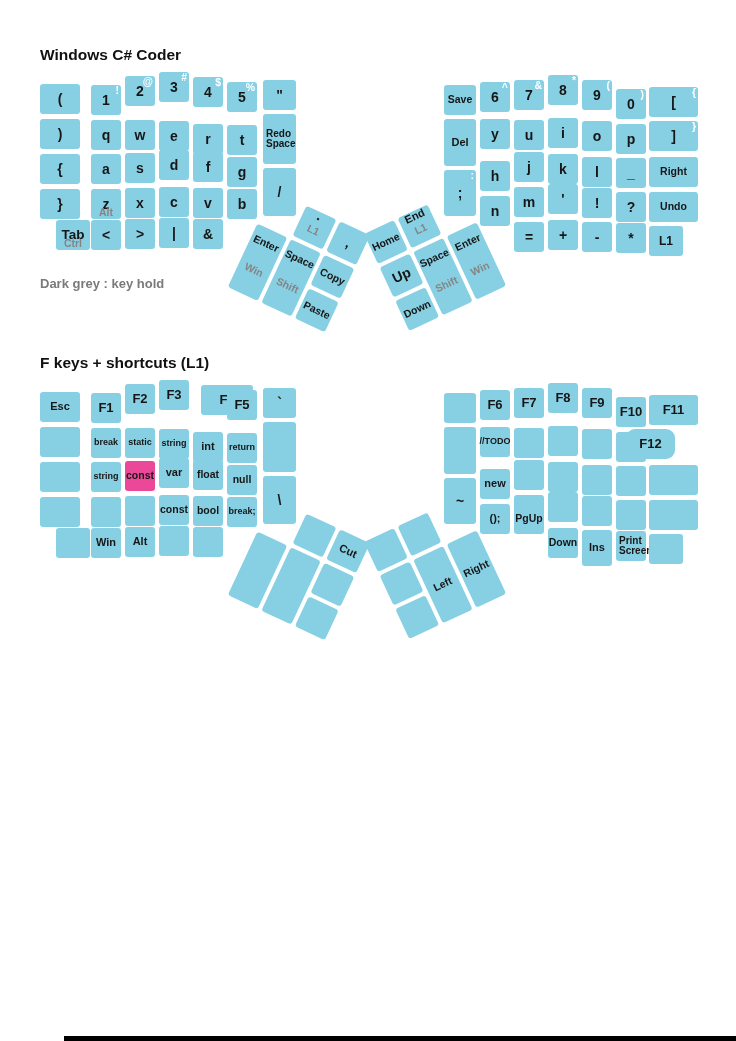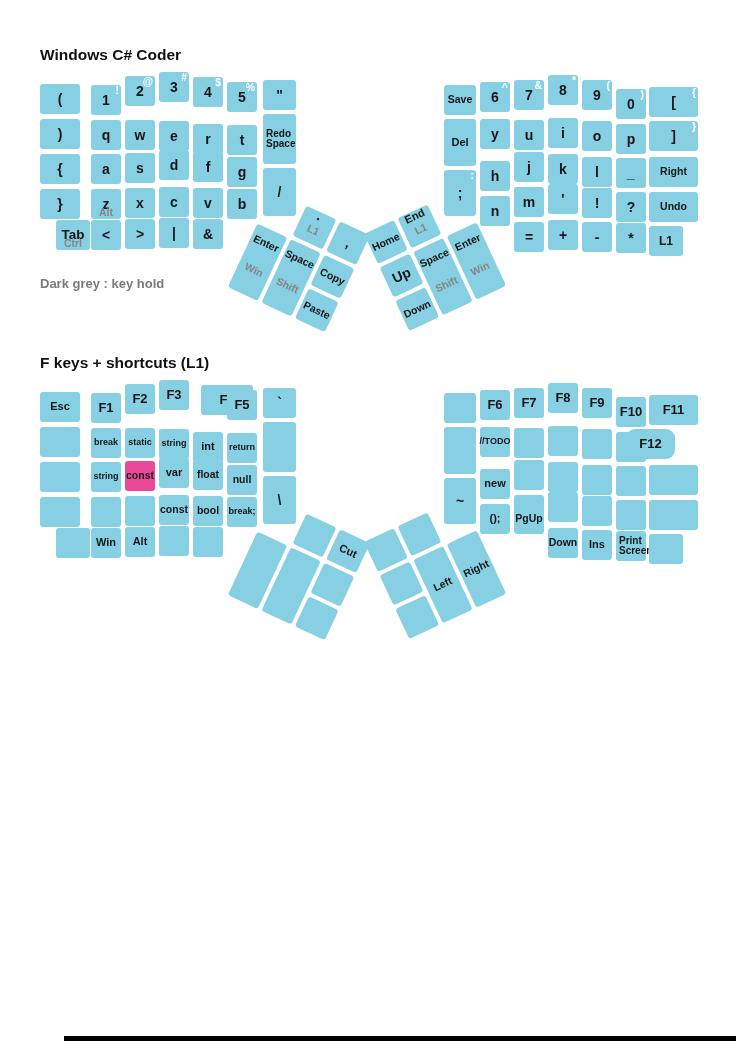--- a/index.html
+++ b/index.html
@@ -158,21 +158,21 @@
     <div class="k" style="left: 514px; top: 504px; width: 30px; height: 30px; background: rgb(135, 208, 228); color: rgb(22, 22, 22); font-size: 10.5px;"><span class="main">PgUp</span></div>
     <div class="k" style="left: 548px; top: 383px; width: 30px; height: 30px; background: rgb(135, 208, 228); color: rgb(22, 22, 22); font-size: 13px;"><span class="main">F8</span></div>
     <div class="k" style="left: 548px; top: 426px; width: 30px; height: 30px; background: rgb(135, 208, 228); color: rgb(22, 22, 22);"></div>
     <div class="k" style="left: 548px; top: 462px; width: 30px; height: 30px; background: rgb(135, 208, 228); color: rgb(22, 22, 22);"></div>
     <div class="k" style="left: 548px; top: 492px; width: 30px; height: 30px; background: rgb(135, 208, 228); color: rgb(22, 22, 22);"></div>
     <div class="k" style="left: 548px; top: 528px; width: 30px; height: 30px; background: rgb(135, 208, 228); color: rgb(22, 22, 22); font-size: 10.5px;"><span class="main">Down</span></div>
     <div class="k" style="left: 582px; top: 388px; width: 30px; height: 30px; background: rgb(135, 208, 228); color: rgb(22, 22, 22); font-size: 13px;"><span class="main">F9</span></div>
     <div class="k" style="left: 582px; top: 429px; width: 30px; height: 30px; background: rgb(135, 208, 228); color: rgb(22, 22, 22);"></div>
     <div class="k" style="left: 582px; top: 465px; width: 30px; height: 30px; background: rgb(135, 208, 228); color: rgb(22, 22, 22);"></div>
     <div class="k" style="left: 582px; top: 496px; width: 30px; height: 30px; background: rgb(135, 208, 228); color: rgb(22, 22, 22);"></div>
-    <div class="k" style="left: 582px; top: 530px; width: 30px; height: 30px; background: rgb(135, 208, 228); color: rgb(22, 22, 22); font-size: 11px;"><span class="main">Ins</span></div>
+    <div class="k" style="left: 582px; top: 530px; width: 30px; height: 36px; background: rgb(135, 208, 228); color: rgb(22, 22, 22); font-size: 11px;"><span class="main">Ins</span></div>
     <div class="k" style="left: 616px; top: 397px; width: 30px; height: 30px; background: rgb(135, 208, 228); color: rgb(22, 22, 22); font-size: 13px;"><span class="main">F10</span></div>
     <div class="k" style="left: 616px; top: 432px; width: 30px; height: 30px; background: rgb(135, 208, 228); color: rgb(22, 22, 22);"></div>
     <div class="k" style="left: 616px; top: 466px; width: 30px; height: 30px; background: rgb(135, 208, 228); color: rgb(22, 22, 22);"></div>
     <div class="k" style="left: 616px; top: 500px; width: 30px; height: 30px; background: rgb(135, 208, 228); color: rgb(22, 22, 22);"></div>
     <div class="k left-al" style="left: 616px; top: 531px; width: 30px; height: 30px; background: rgb(135, 208, 228); color: rgb(22, 22, 22); font-size: 10px;"><span class="main">Print
 Screen</span></div>
     <div class="k" style="left: 649px; top: 395px; width: 49px; height: 30px; background: rgb(135, 208, 228); color: rgb(22, 22, 22); font-size: 13px;"><span class="main">F11</span></div>
     <div class="k" style="left: 626px; top: 429px; width: 49px; height: 30px; background: rgb(135, 208, 228); color: rgb(22, 22, 22); font-size: 13px; border-radius: 9px;"><span class="main">F12</span></div>
     <div class="k" style="left: 649px; top: 465px; width: 49px; height: 30px; background: rgb(135, 208, 228); color: rgb(22, 22, 22);"></div>
     <div class="k" style="left: 649px; top: 500px; width: 49px; height: 30px; background: rgb(135, 208, 228); color: rgb(22, 22, 22);"></div>

